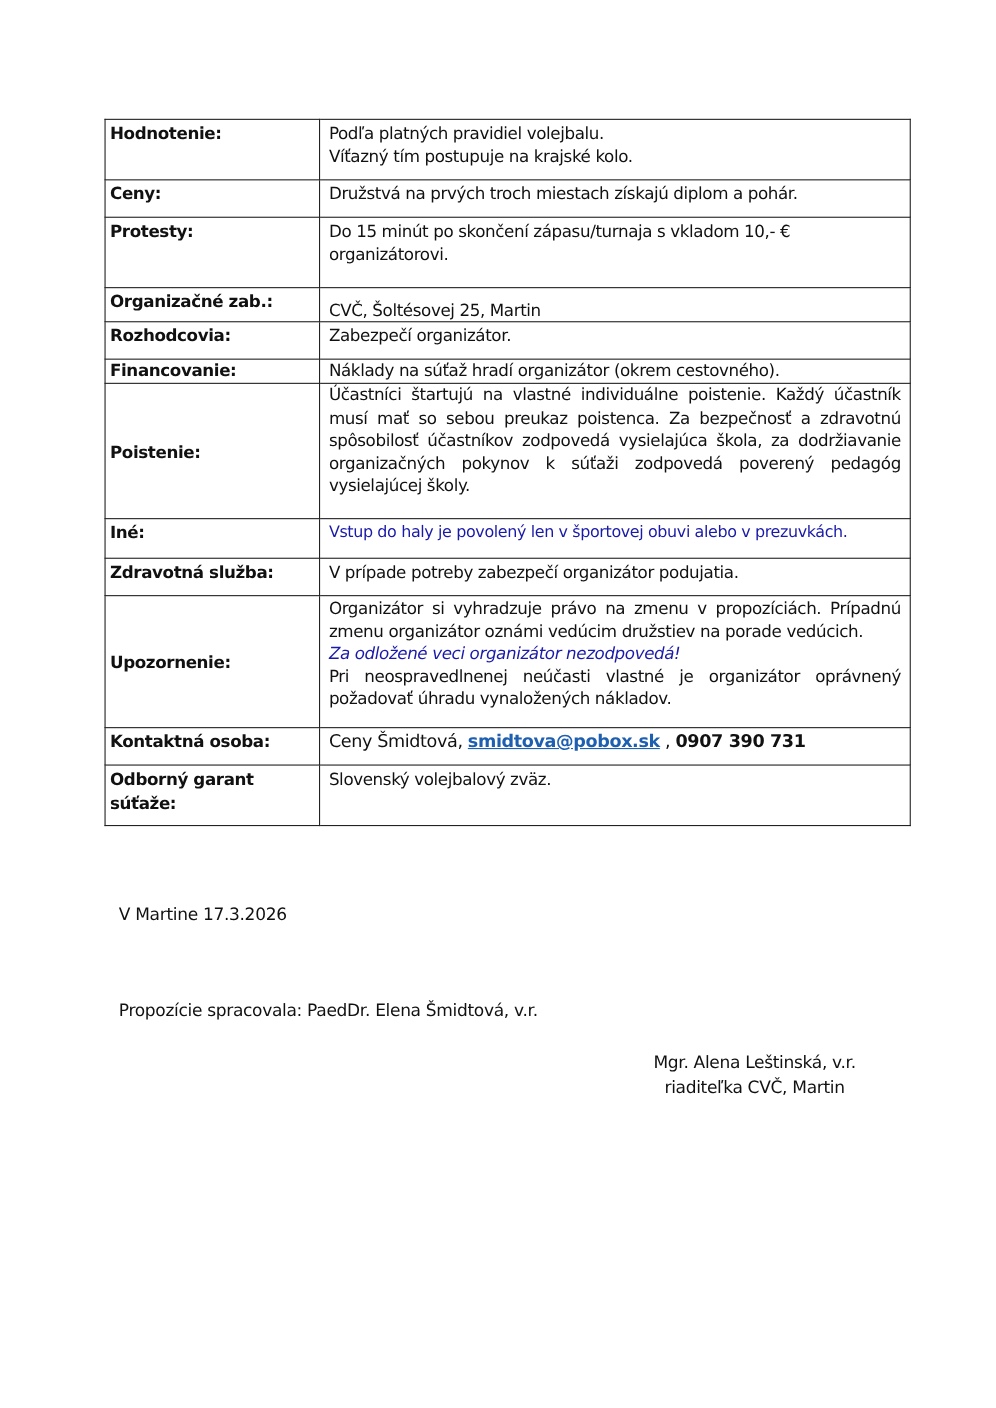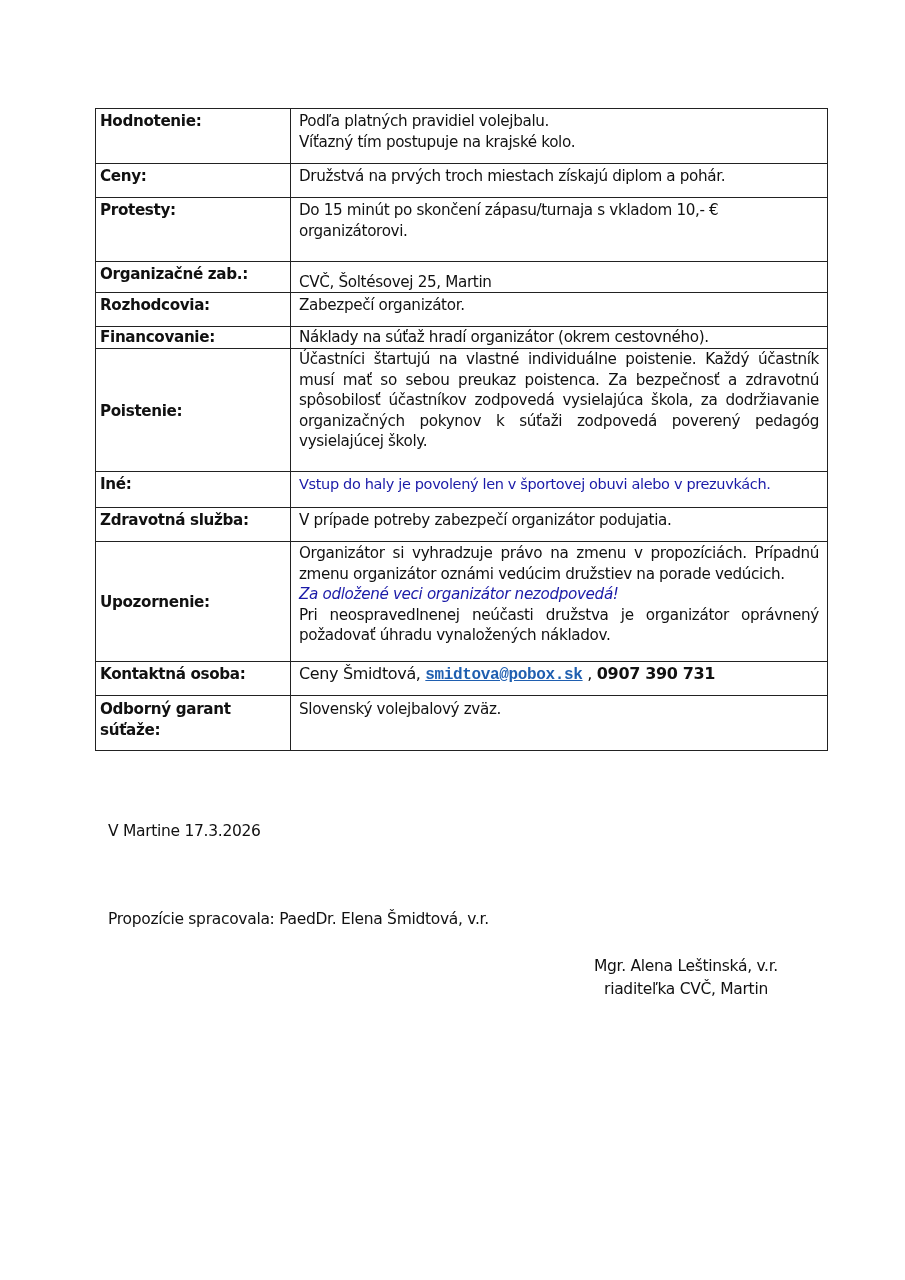--- a/index.html
+++ b/index.html
@@ -8,21 +8,21 @@
   .tbl { position: absolute; left: 95px; top: 108px; width: 733px;
          border-collapse: collapse; table-layout: fixed; }
   .tbl td { border: 1.3px solid #222; vertical-align: top; padding: 0;
             font-size: 15.2px; line-height: 20.5px; letter-spacing: -0.35px; }
   .tbl td.lbl { width: 182px; font-weight: bold; padding: 2px 8px 0 4px; }
   .tbl td.val { padding: 2px 8px 0 8px; }
   .mid td.lbl { vertical-align: middle; }
   .just { text-align: justify; }
   .blue { color: #1a1aa8; }
   .italic { font-style: italic; }
-  .link { color: #1f5fb0; font-weight: bold; text-decoration: underline; font-family: Liberation Mono, monospace; }
+  .link { color: #1f5fb0; font-weight: bold; text-decoration: underline; }
   .bold { font-weight: bold; }
   .txt { position: absolute; font-size: 15.5px; letter-spacing: -0.3px; }
 </style>
 </head>
 <body>
 
 <table class="tbl">
   <tbody>
       <tr style="height:55px">
     <td class="lbl">Hodnotenie:</td>
@@ -61,21 +61,21 @@
   </tr>
   <tr style="height:34px">
     <td class="lbl">Zdravotná služba:</td>
     <td class="val">V prípade potreby zabezpečí organizátor podujatia.</td>
   </tr>
   <tr style="height:120px" class="mid">
     <td class="lbl">Upozornenie:</td>
     <td class="val just" style="padding-top:1px">
       <div>Organizátor si vyhradzuje právo na zmenu v propozíciách. Prípadnú zmenu organizátor oznámi vedúcim družstiev na porade vedúcich.</div>
       <div class="blue italic">Za odložené veci organizátor nezodpovedá!</div>
-      <div>Pri neospravedlnenej neúčasti družstva je organizátor oprávnený požadovať úhradu vynaložených nákladov.</div>
+      <div>Pri neospravedlnenej neúčasti vlastné je organizátor oprávnený požadovať úhradu vynaložených nákladov.</div>
     </td>
   </tr>
   <tr style="height:34px">
     <td class="lbl">Kontaktná osoba:</td>
     <td class="val" style="font-size:16px">
       <span>Ceny Šmidtová,</span>
       <a class="link">smidtova@pobox.sk</a><span style="white-space:pre"> , </span><span class="bold">0907 390 731</span>
     </td>
   </tr>
   <tr style="height:55px">

